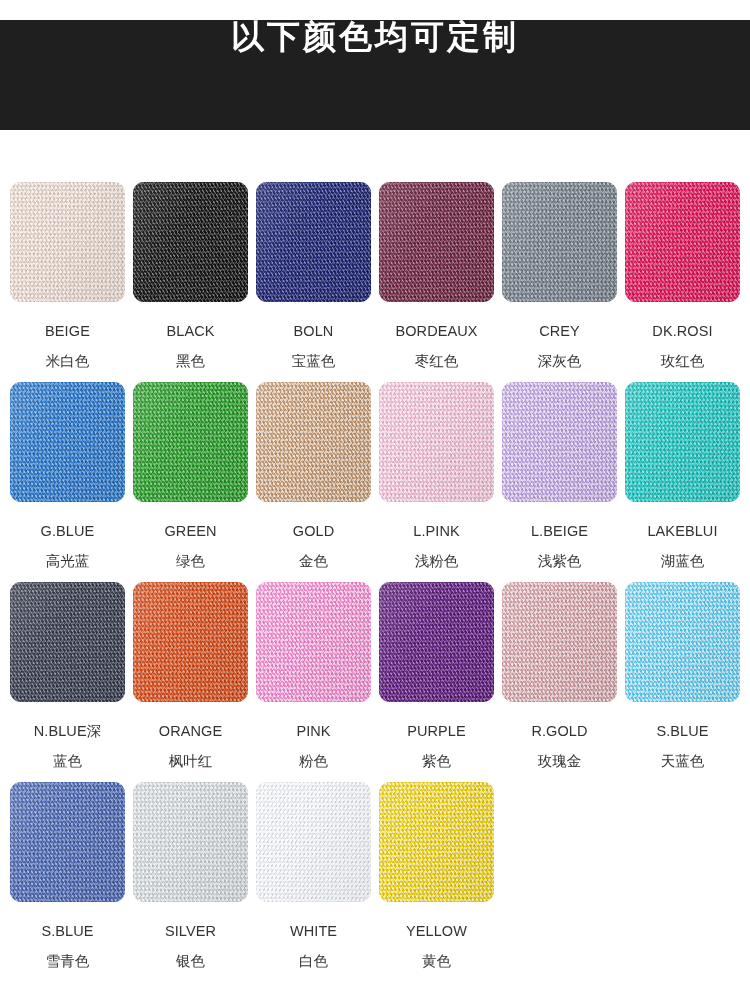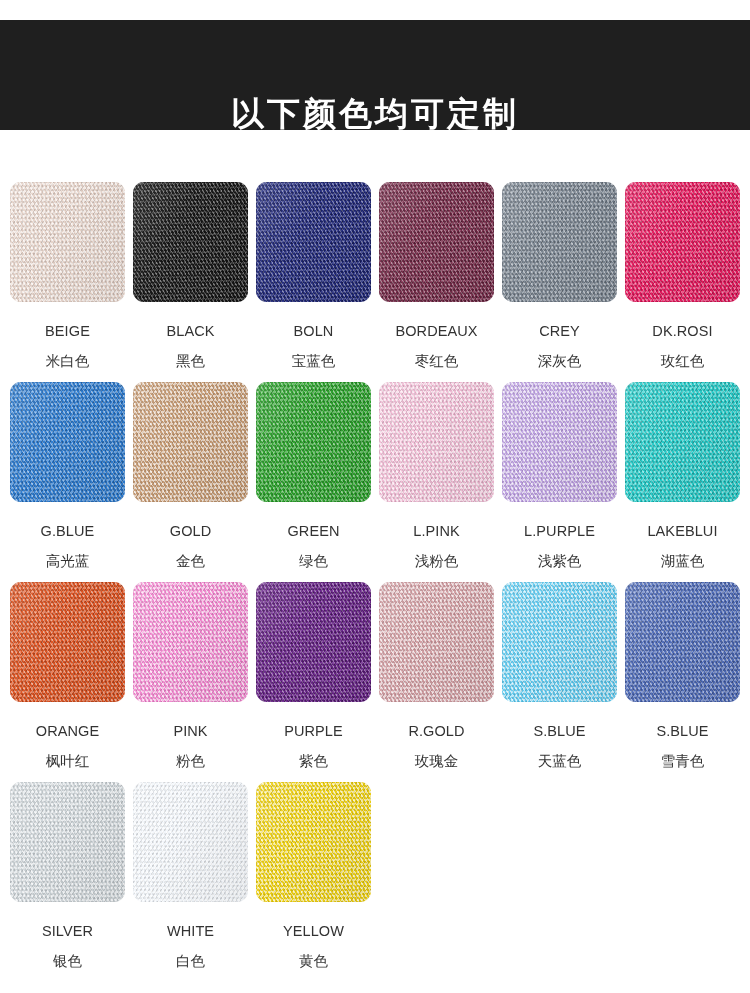--- a/index.html
+++ b/index.html
@@ -22,21 +22,21 @@
 
   
   .banner {
     position: absolute;
     left: 0;
     top: 20px;
     width: 750px;
     height: 110px;
     background: #1f1f1f;
     display: flex;
-    align-items: flex-end;
+    align-items: flex-start;
     justify-content: center;
   }
 
   .banner-title {
     color: #ffffff;
     font-size: 33px;
     font-weight: bold;
     letter-spacing: 3px;
     line-height: 1;
     font-family: "DejaVu Sans", "Liberation Sans", sans-serif;
@@ -268,80 +268,92 @@
           <div class="weave-b"></div>
           <div class="weave-c"></div>
           <div class="shine"></div>
         </div>
         <div class="labels">
           <span class="label-en">G.BLUE</span>
           <span class="label-cn">高光蓝</span>
         </div>
       </div>
       <div class="swatch-cell">
+        <div class="chip" style="background-color: rgb(42, 163, 42);">
+          <div class="weave-a"></div>
+          <div class="weave-b"></div>
+          <div class="weave-c"></div>
+          <div class="shine"></div>
+        </div>
+        <div class="labels">
+          <span class="label-en">GREEN</span>
+          <span class="label-cn">绿色</span>
+        </div>
+      </div>
+      <div class="swatch-cell">
         <div class="chip light" style="background-color: rgb(199, 155, 116);">
           <div class="weave-a"></div>
           <div class="weave-b"></div>
           <div class="weave-c"></div>
           <div class="shine"></div>
         </div>
         <div class="labels">
           <span class="label-en">GOLD</span>
           <span class="label-cn">金色</span>
         </div>
       </div>
       <div class="swatch-cell">
-        <div class="chip" style="background-color: rgb(42, 163, 42);">
-          <div class="weave-a"></div>
-          <div class="weave-b"></div>
-          <div class="weave-c"></div>
-          <div class="shine"></div>
-        </div>
-        <div class="labels">
-          <span class="label-en">GREEN</span>
-          <span class="label-cn">绿色</span>
-        </div>
-      </div>
-      <div class="swatch-cell">
         <div class="chip light" style="background-color: rgb(242, 189, 214);">
           <div class="weave-a"></div>
           <div class="weave-b"></div>
           <div class="weave-c"></div>
           <div class="shine"></div>
         </div>
         <div class="labels">
           <span class="label-en">L.PINK</span>
           <span class="label-cn">浅粉色</span>
         </div>
       </div>
       <div class="swatch-cell">
         <div class="chip light" style="background-color: rgb(192, 163, 228);">
           <div class="weave-a"></div>
           <div class="weave-b"></div>
           <div class="weave-c"></div>
           <div class="shine"></div>
         </div>
         <div class="labels">
-          <span class="label-en">L.PURPLE</span>
+          <span class="label-en">L.BEIGE</span>
           <span class="label-cn">浅紫色</span>
         </div>
       </div>
       <div class="swatch-cell">
         <div class="chip" style="background-color: rgb(35, 205, 202);">
           <div class="weave-a"></div>
           <div class="weave-b"></div>
           <div class="weave-c"></div>
           <div class="shine"></div>
         </div>
         <div class="labels">
           <span class="label-en">LAKEBLUI</span>
           <span class="label-cn">湖蓝色</span>
         </div>
       </div>
       <div class="swatch-cell">
+        <div class="chip dark" style="background-color: rgb(61, 68, 87);">
+          <div class="weave-a"></div>
+          <div class="weave-b"></div>
+          <div class="weave-c"></div>
+          <div class="shine"></div>
+        </div>
+        <div class="labels">
+          <span class="label-en">N.BLUE深</span>
+          <span class="label-cn">蓝色</span>
+        </div>
+      </div>
+      <div class="swatch-cell">
         <div class="chip" style="background-color: rgb(224, 82, 31);">
           <div class="weave-a"></div>
           <div class="weave-b"></div>
           <div class="weave-c"></div>
           <div class="shine"></div>
         </div>
         <div class="labels">
           <span class="label-en">ORANGE</span>
           <span class="label-cn">枫叶红</span>
         </div>

